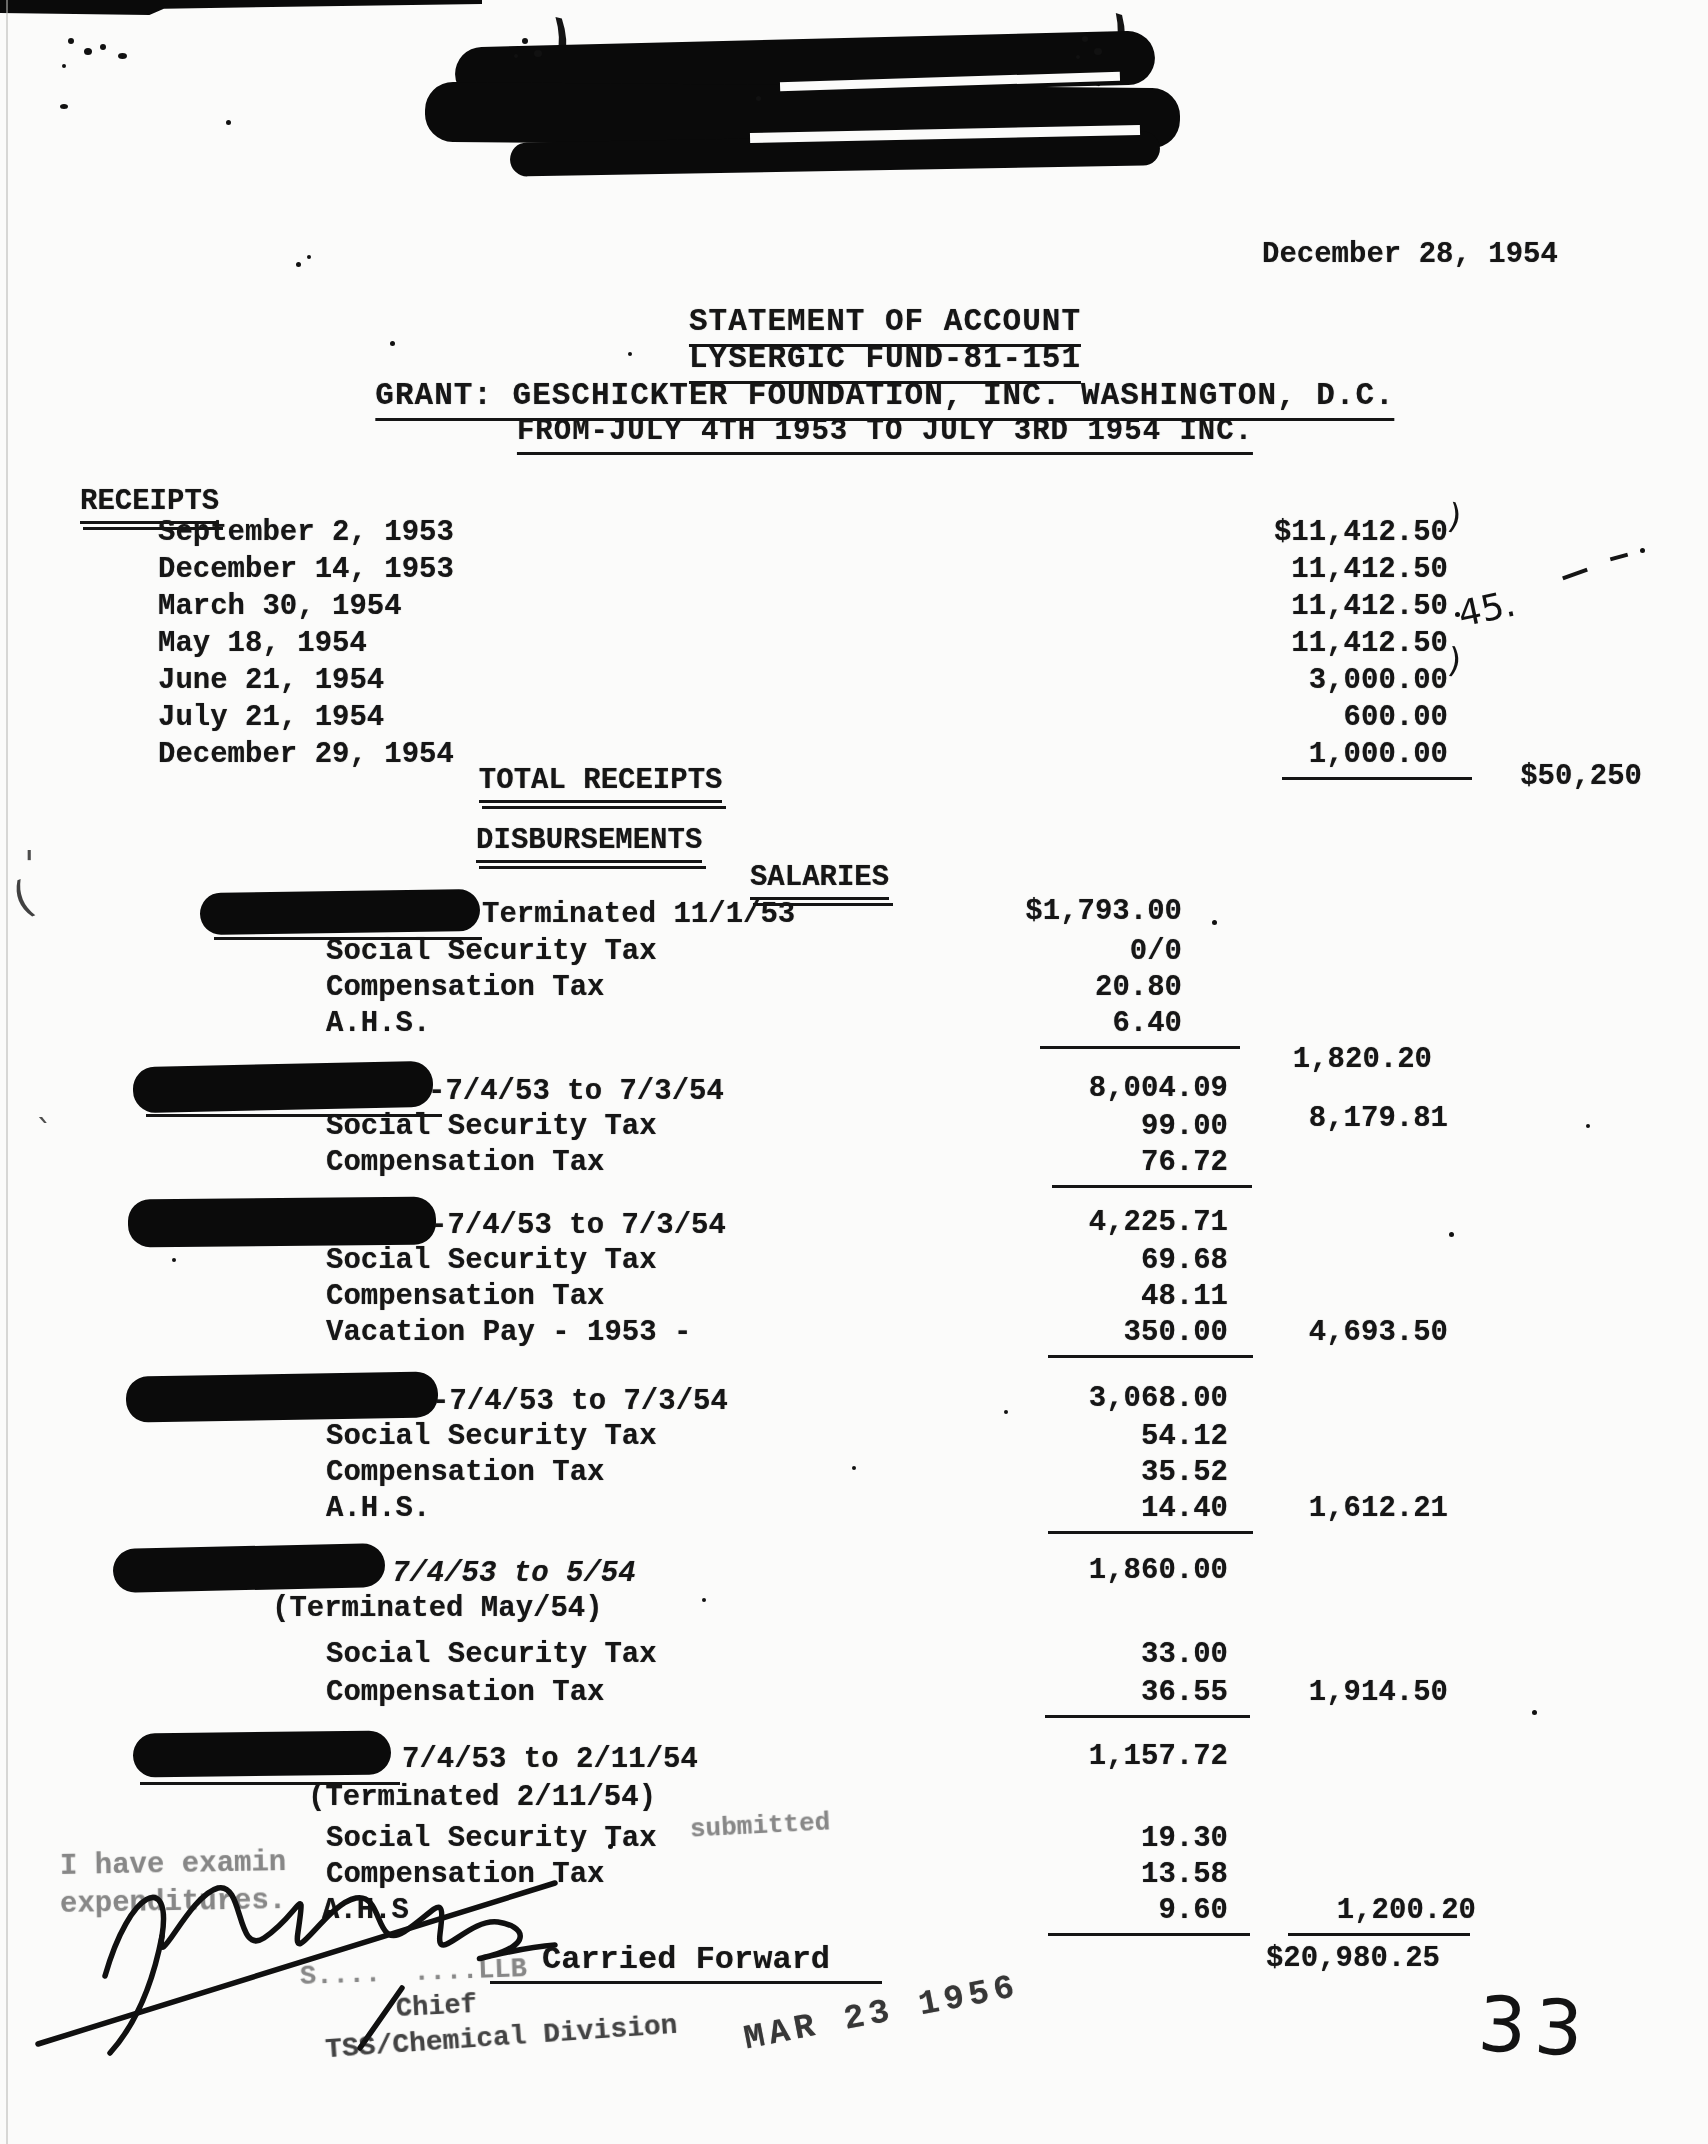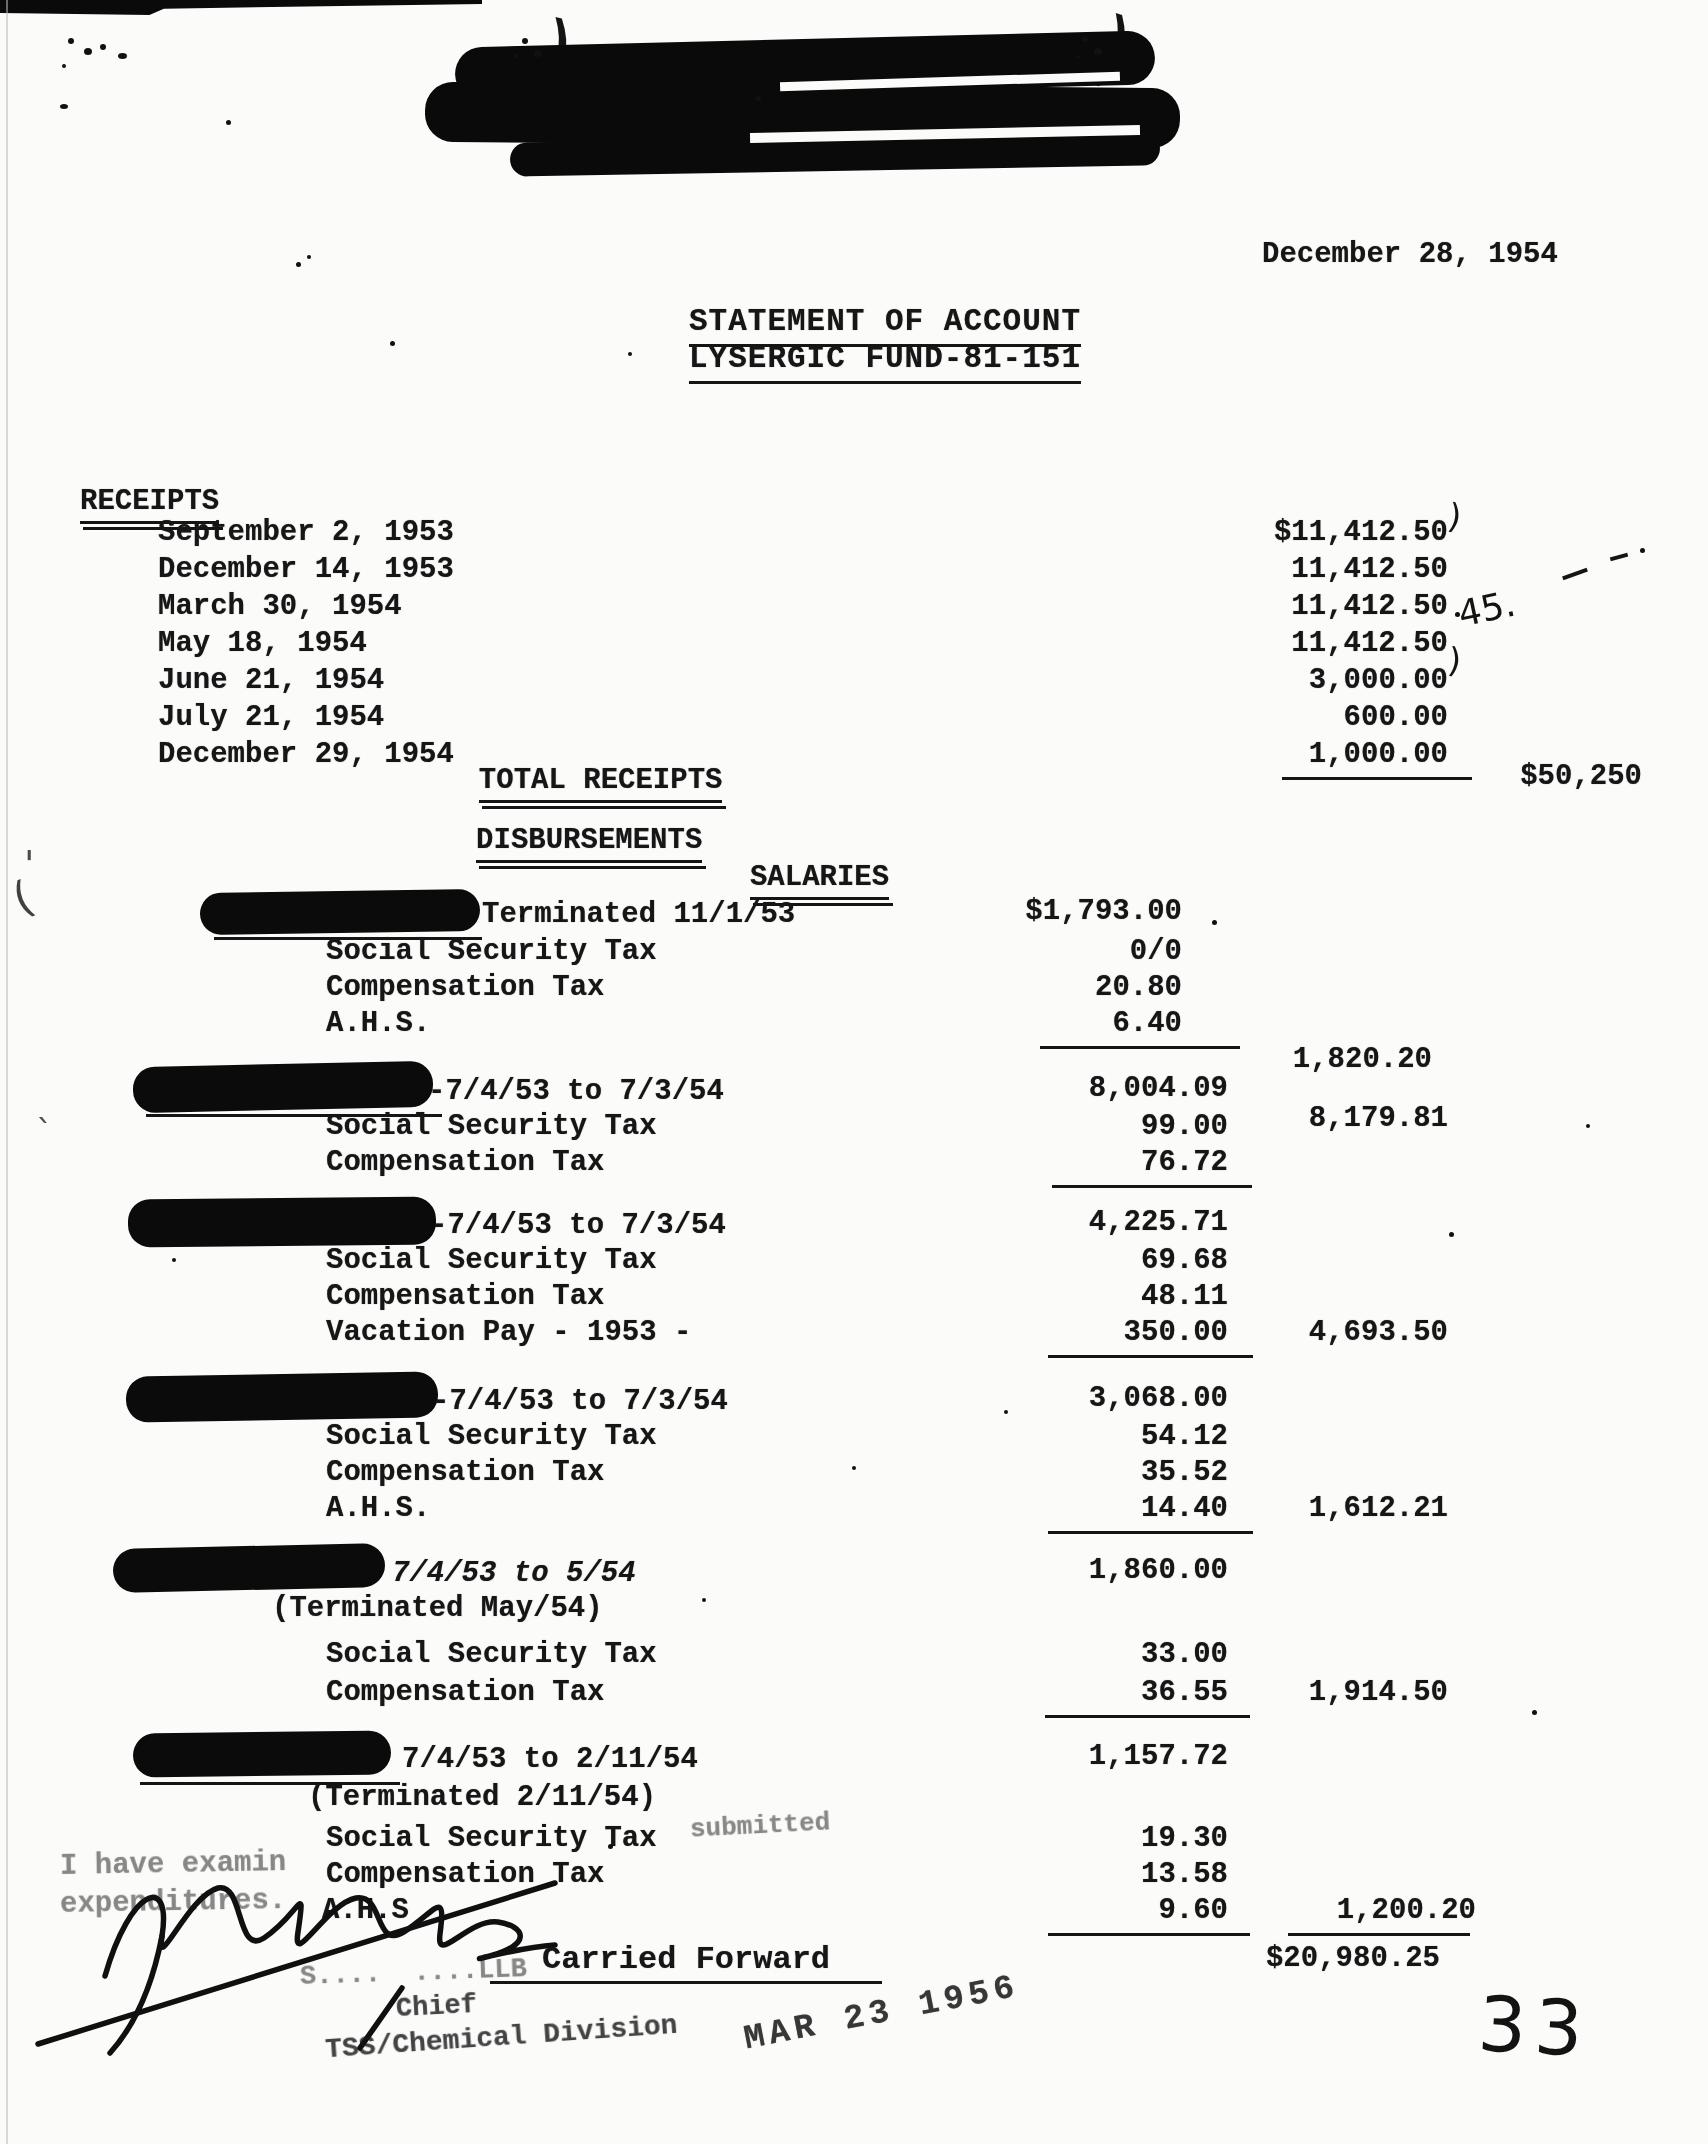--- a/index.html
+++ b/index.html
@@ -50,20 +50,22 @@
     <div style="left:360px;top:44px;width:340px;height:9px;background:#fbfbfa;transform:rotate(-1.8deg);"></div>
     <div style="left:330px;top:96px;width:390px;height:10px;background:#fbfbfa;transform:rotate(-1.2deg);"></div>
   </div>
 
   
   <span class="t" style="left:1262px;top:238px;">December 28, 1954</span>
 
   
   <span class="t title" style="top:304px;">STATEMENT OF ACCOUNT</span>
   <span class="t title" style="top:341px;">LYSERGIC FUND-81-151</span>
+  <span class="t title" style="top:378px;">GRANT: GESCHICKTER FOUNDATION, INC. WASHINGTON, D.C.</span>
+  <span class="t title" style="top:415px;font-size:29px;">FROM-JULY 4TH 1953 TO JULY 3RD 1954 INC.</span>
 
   
   <span class="t hul" style="left:80px;top:485px;">RECEIPTS</span>
 
   <span class="t" style="left:158px;top:516px;">September 2, 1953</span>
   <span class="amt" style="left:1128px;top:516px;">$11,412.50</span>
   <span class="t" style="left:158px;top:553px;">December 14, 1953</span>
   <span class="amt" style="left:1128px;top:553px;">11,412.50</span>
   <span class="t" style="left:158px;top:590px;">March 30, 1954</span>
   <span class="amt" style="left:1128px;top:590px;">11,412.50</span>

